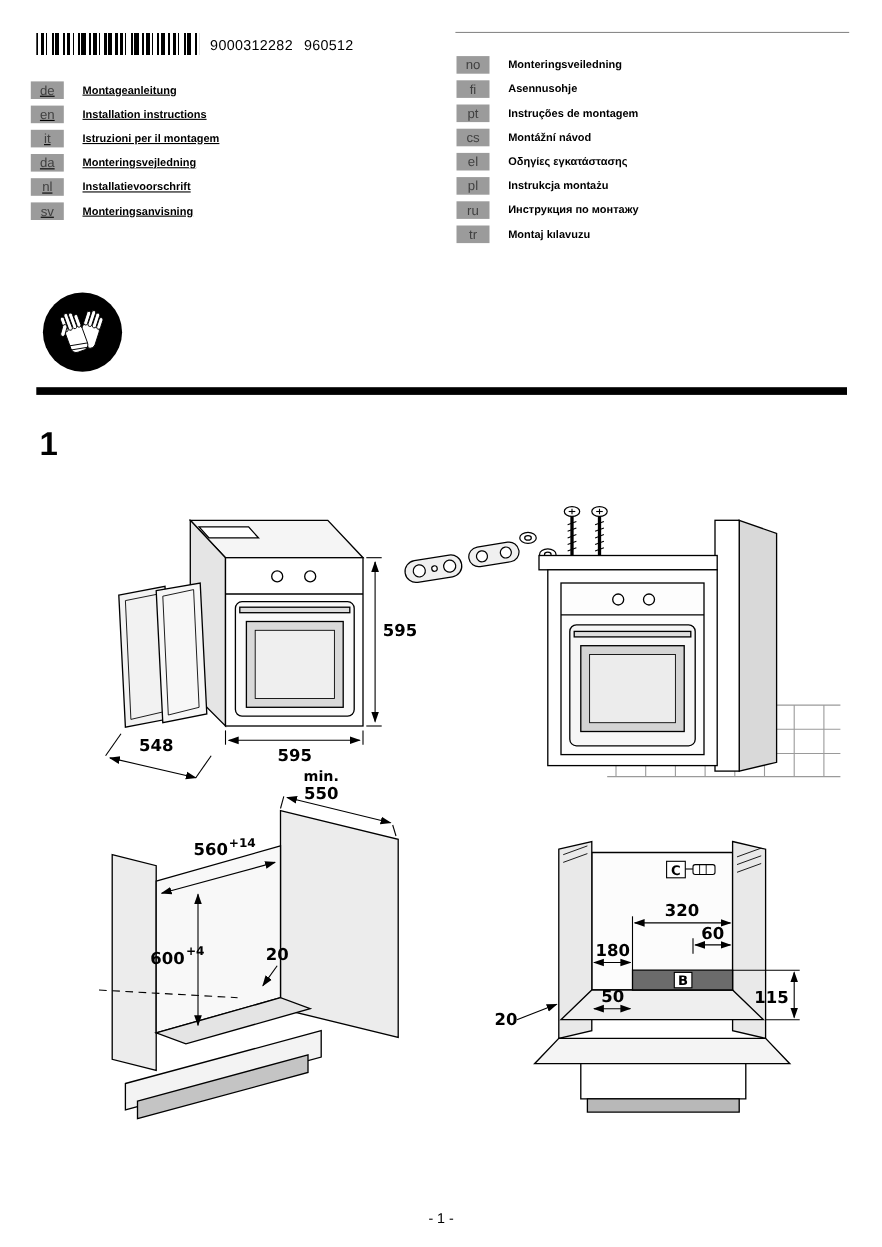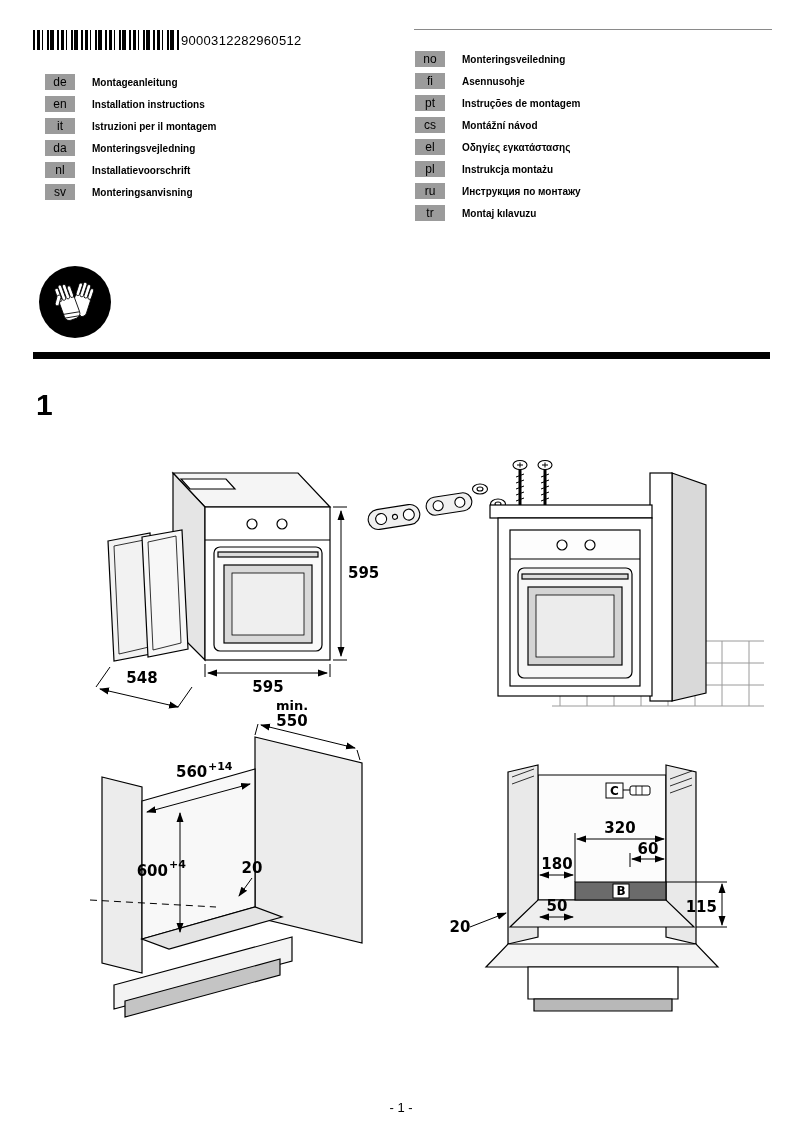--- a/index.html
+++ b/index.html
@@ -1,28 +1,28 @@
 <!DOCTYPE html>
 <html><head>
 <meta charset="utf-8">
 <style>
   html,body{margin:0;padding:0;background:#fff;}
   .page{position:relative;width:802px;height:1134px;background:#fff;overflow:hidden;
         font-family:"Liberation Sans", sans-serif;color:#000;}
-  .barcode-wrap{position:absolute;left:33px;top:30px;display:flex;align-items:center;}
+  .barcode-wrap{position:absolute;left:33px;top:30px;display:flex;align-items:center;gap:10px;}
   .barcode{width:148px;height:20px;background:repeating-linear-gradient(90deg,
       #000 0 2px, #fff 2px 4px, #000 4px 7px, #fff 7px 9px, #000 9px 10px,
       #fff 10px 14px, #000 14px 16px, #fff 16px 17px, #000 17px 21px, #fff 21px 24px);}
   .barcode-num{font-size:13px;letter-spacing:.3px;}
   .cutline{position:absolute;left:414px;top:29px;width:358px;height:1px;background:#8a8a8a;}
   .langs{position:absolute;}
-  .langs-left{left:45px;top:74px;}
+  .langs-left{left:28px;top:74px;text-decoration:underline;}
   .langs-right{left:415px;top:51px;}
   .lang-row{display:flex;align-items:center;height:16px;margin-bottom:6px;}
-  .lang-code{width:30px;height:16px;background:#9b9b9b;color:#000000;font-size:12px;
+  .lang-code{width:30px;height:16px;background:#9b9b9b;color:#404040;font-size:12px;
              display:flex;align-items:center;justify-content:center;flex:0 0 30px;text-align:center;}
   .lang-title{margin-left:17px;font-size:10px;font-weight:bold;white-space:nowrap;}
   .divider{position:absolute;left:33px;top:352px;width:737px;height:7px;background:#000;}
   .fig-number{position:absolute;left:36px;top:388px;font-size:30px;font-weight:bold;}
   .fig-svg{position:absolute;left:30px;top:445px;}
   .fig-svg text{font-family:"DejaVu Sans","Liberation Sans",sans-serif;font-weight:bold;fill:#000;}
   .d15{font-size:15px}.d13{font-size:13px}.d12{font-size:12px}.d11{font-size:11px}
   .footer{position:absolute;left:0;right:0;top:1100px;text-align:center;font-size:13px;}
 </style>
 </head>

